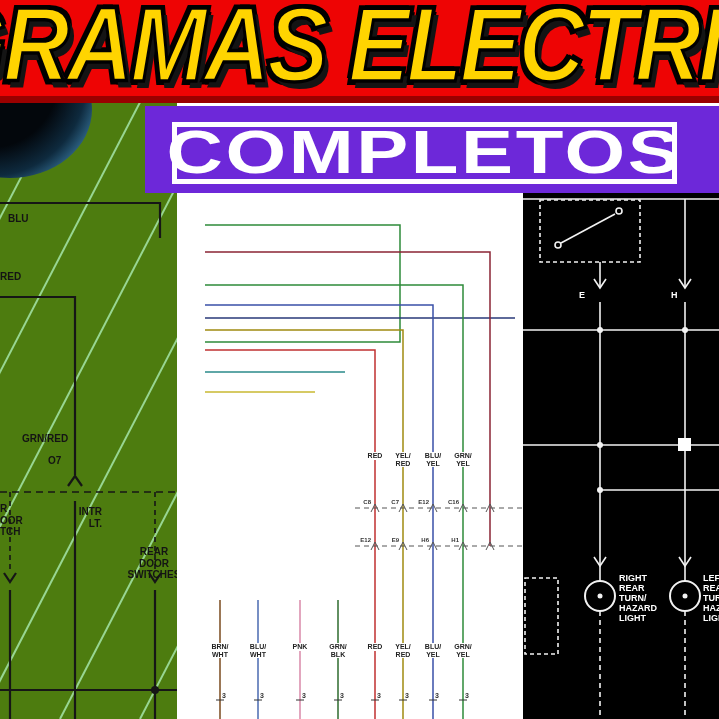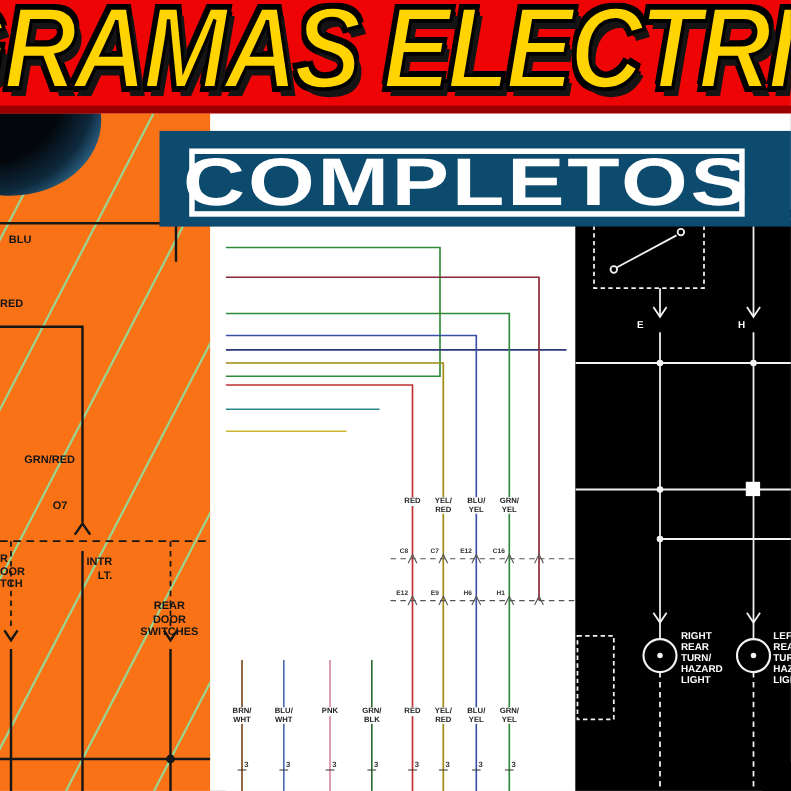--- a/index.html
+++ b/index.html
@@ -1,33 +1,33 @@
 <!DOCTYPE html>
 <html><head>
 <meta charset="utf-8">
 <style>
   html,body{margin:0;padding:0;background:#000;}
   body{width:719px;height:719px;overflow:hidden;font-family:"Liberation Sans",sans-serif;}
   #page{position:relative;width:719px;height:719px;overflow:hidden;background:#fff;}
 
   
   .panel{position:absolute;overflow:hidden;}
-  #left-panel{left:0;top:103px;width:191px;height:616px;background:#f97316;}
+  #left-panel{left:0;top:103px;width:177px;height:616px;background:#4d7c0f;}
   #middle-panel{left:205px;top:190px;width:318px;height:529px;background:#ffffff;}
   #right-panel{left:523px;top:190px;width:196px;height:529px;background:#000000;}
   .panel svg{position:absolute;left:0;top:0;}
 
   
   #top-banner{position:absolute;left:0;top:0;width:719px;height:103px;background:#ee0404;
     border-bottom:7px solid #9a0000;box-sizing:border-box;overflow:hidden;z-index:6;}
   .banner-title{position:absolute;left:50%;top:50%;transform:translate(-50%,-54%) scaleY(1.15);
     white-space:nowrap;font:italic 900 92px/1 "Liberation Sans",sans-serif;letter-spacing:-3px;
     color:#ffd400;-webkit-text-stroke:3px #000;
     text-shadow:5px 6px 0 #141414,3px 3px 0 #000,-3px 3px 0 #000,3px -3px 0 #000,-3px -3px 0 #000;}
-  #subtitle-band{position:absolute;left:145px;top:119px;width:574px;height:87px;background:#0c4a6e;z-index:5;}
+  #subtitle-band{position:absolute;left:145px;top:106px;width:574px;height:87px;background:#6d28d9;z-index:5;}
   .subtitle-box{position:absolute;left:27px;top:16px;width:505px;height:62px;border:5px solid #ffffff;
     box-sizing:border-box;display:flex;align-items:center;justify-content:center;}
   .subtitle-text{display:block;font:900 60px/1 "Liberation Sans",sans-serif;color:#ffffff;
     letter-spacing:2px;transform:scale(1.3,1.02);white-space:nowrap;}
 
   
   .dark-circle{position:absolute;left:-73px;top:-62px;width:165px;height:137px;border-radius:50%;
     background:radial-gradient(circle at 38% 28%, #03070c 48%, #0e2a3e 68%, #2e6486 80%, #0a1420 96%);}
 
   
@@ -66,21 +66,21 @@
         <polyline points="149,470 155,479 161,470"></polyline>
         <path d="M10,487 V616"></path>
         <path d="M155,487 V616"></path>
         <path d="M0,587 H205"></path>
         <circle cx="155" cy="587" r="4" fill="#161616" stroke="none"></circle>
       </g>
     </svg>
     <div class="dark-circle"></div>
     <span class="lbl" style="left:8px;top:110px">BLU</span>
     <span class="lbl" style="left:0;top:168px">RED</span>
-    <span class="lbl" style="left:22px;top:310px">GRN/RED</span>
+    <span class="lbl" style="left:22px;top:330px">GRN/RED</span>
     <span class="lbl" style="left:48px;top:352px">O7</span>
     <span class="lbl pl" style="left:58px;top:403px;width:44px;text-align:right">INTR
 LT.</span>
     <span class="lbl pl" style="left:0;top:400px">R
 OOR
 TCH</span>
     <span class="lbl pl" style="left:114px;top:443px;width:80px;text-align:center">REAR
 DOOR
 SWITCHES</span>
   </div>

